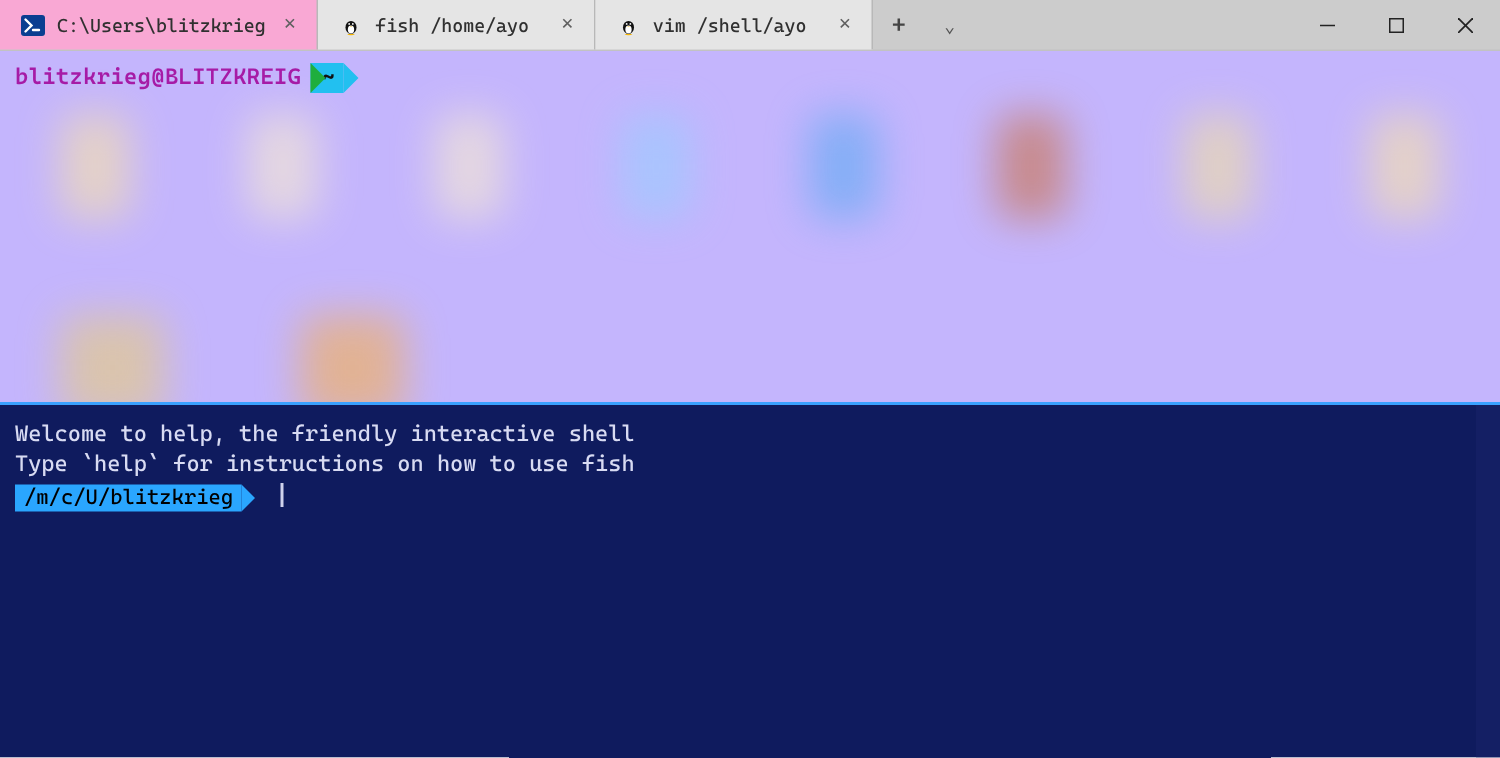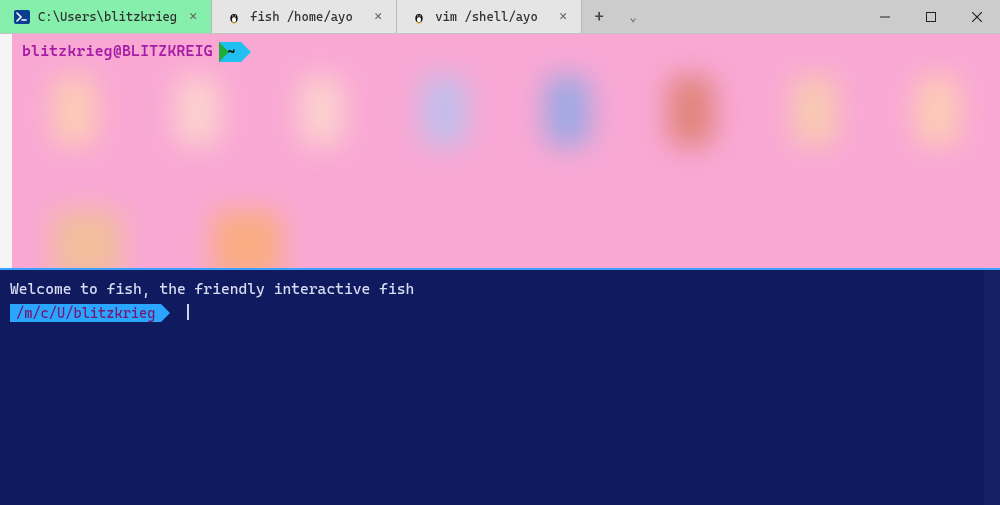--- a/index.html
+++ b/index.html
@@ -19,21 +19,21 @@
     display: flex; align-items: center;
     padding: 0 10px 0 14px;
     font-size: 12.5px;
     color: #303030;
     border-right: 1px solid #b8b8b8;
     min-width: 185px;
     gap: 8px;
     background: #e5e5e5;
     cursor: default;
   }
-  .tab.active { background: #86efac; }
+  .tab.active { background: #f9a8d4; }
   .tab .tab-title { flex: 1; white-space: nowrap; overflow: hidden; text-overflow: ellipsis; }
   .tab .close {
     width: 16px; height: 16px; line-height: 14px; text-align: center;
     font-size: 13px; color: #606060; border-radius: 2px;
   }
   .tab-icon { width: 16px; height: 16px; display: inline-flex; align-items: center; justify-content: center; }
 
   .newtab { width: 34px; display: flex; align-items: center; justify-content: center; font-size: 16px; color: #444; }
   .newtab.caret { font-size: 12px; color: #555; }
 
@@ -49,24 +49,23 @@
   
   .panes { flex: 1; display: flex; flex-direction: column; min-height: 0; }
   .pane {
     position: relative;
     font-family: "Cascadia Mono", Consolas, "Courier New", monospace;
     font-size: 15px;
     line-height: 1.3;
   }
   .pane-top {
     flex: 0 0 234px;
-    background: #f9a8d4;
+    background: #c4b5fd;
     overflow: hidden;
     padding: 8px 10px;
-    margin-left: 12px;
   }
   .divider { height: 2px; background: #3aa1ff; flex: 0 0 2px; }
   .pane-bottom {
     flex: 1;
     background: #0f1b5e;
     color: #cfd2ec;
     padding: 10px 10px;
     position: relative;
   }
 
@@ -111,21 +110,21 @@
   .c1{background:#ffe9a6}.c2{background:#fff3cf}.c3{background:#9ad0ff}
   .c4{background:#5aa7e6}.c6{background:#c06a3a}
   .c7{background:#f5e6a0}.c8{background:#ffe9a6}.c9{background:#e8d07a}
   .c10{background:#f1b14f}
   .pane-top > *:not(.blurbg){ position: relative; z-index: 1; }
 
   
   .fish-line1, .fish-line2 { color: #d8dbf3; white-space: pre; }
   .fish-prompt { display: inline-flex; align-items: center; height: 18px; margin-top: 4px; }
   .fish-body {
-    background: #2aa6ff; color: #701a75; height: 18px; line-height: 18px;
+    background: #2aa6ff; color: #000000; height: 18px; line-height: 18px;
     padding: 0 6px 0 6px; font-size: 14px; font-weight: 500;
   }
   .fish-cap {
     width: 0; height: 0;
     border-top: 9px solid transparent;
     border-bottom: 9px solid transparent;
     border-left: 9px solid #2aa6ff;
     display: inline-block;
   }
   .cursor { display:inline-block; width: 2px; height: 16px; background: #cfd2ec; margin-left: 8px; vertical-align: -2px; }
@@ -244,21 +243,22 @@
         <span class="arrow-left-chev"></span>
         <span class="arrow-body">~</span>
         <span class="arrow-right-cap"></span>
       </span>
     </span>
   </div>
 
   <div class="divider"></div>
 
   <div class="pane pane-bottom">
-    <div class="fish-line1">Welcome to fish, the friendly interactive fish</div>
+    <div class="fish-line1">Welcome to help, the friendly interactive shell</div>
+    <div class="fish-line2">Type `help` for instructions on how to use fish</div>
     <span class="fish-prompt">
       <span class="fish-body">/m/c/U/blitzkrieg</span>
       <span class="fish-cap"></span>
     </span>
     <span class="cursor"></span>
 
     <div class="scrollbar"></div>
   </div>
 
 </div>

